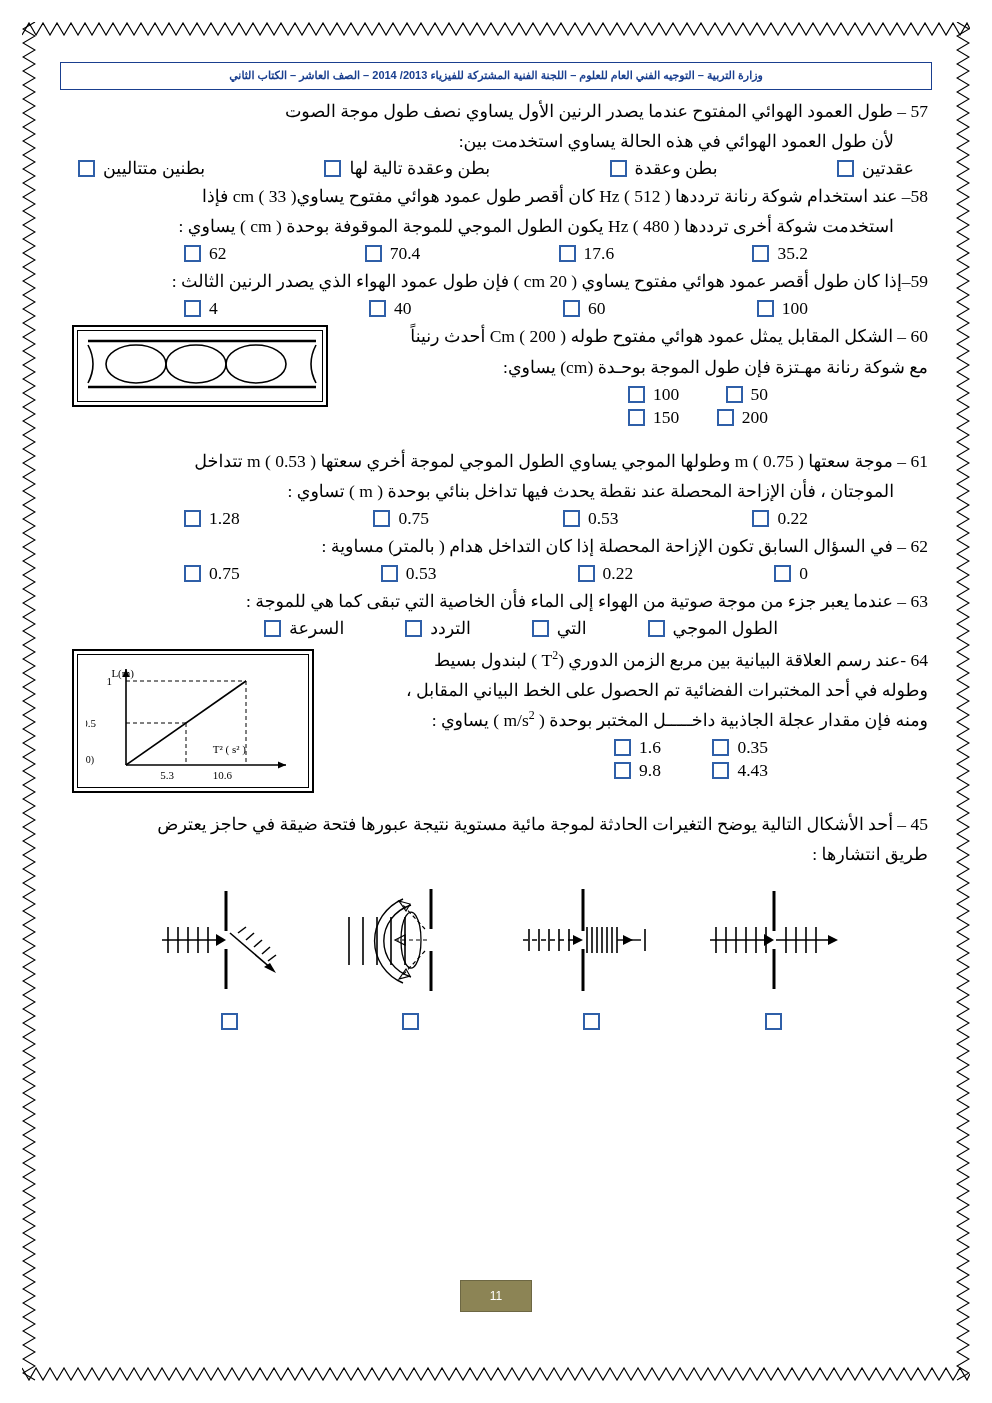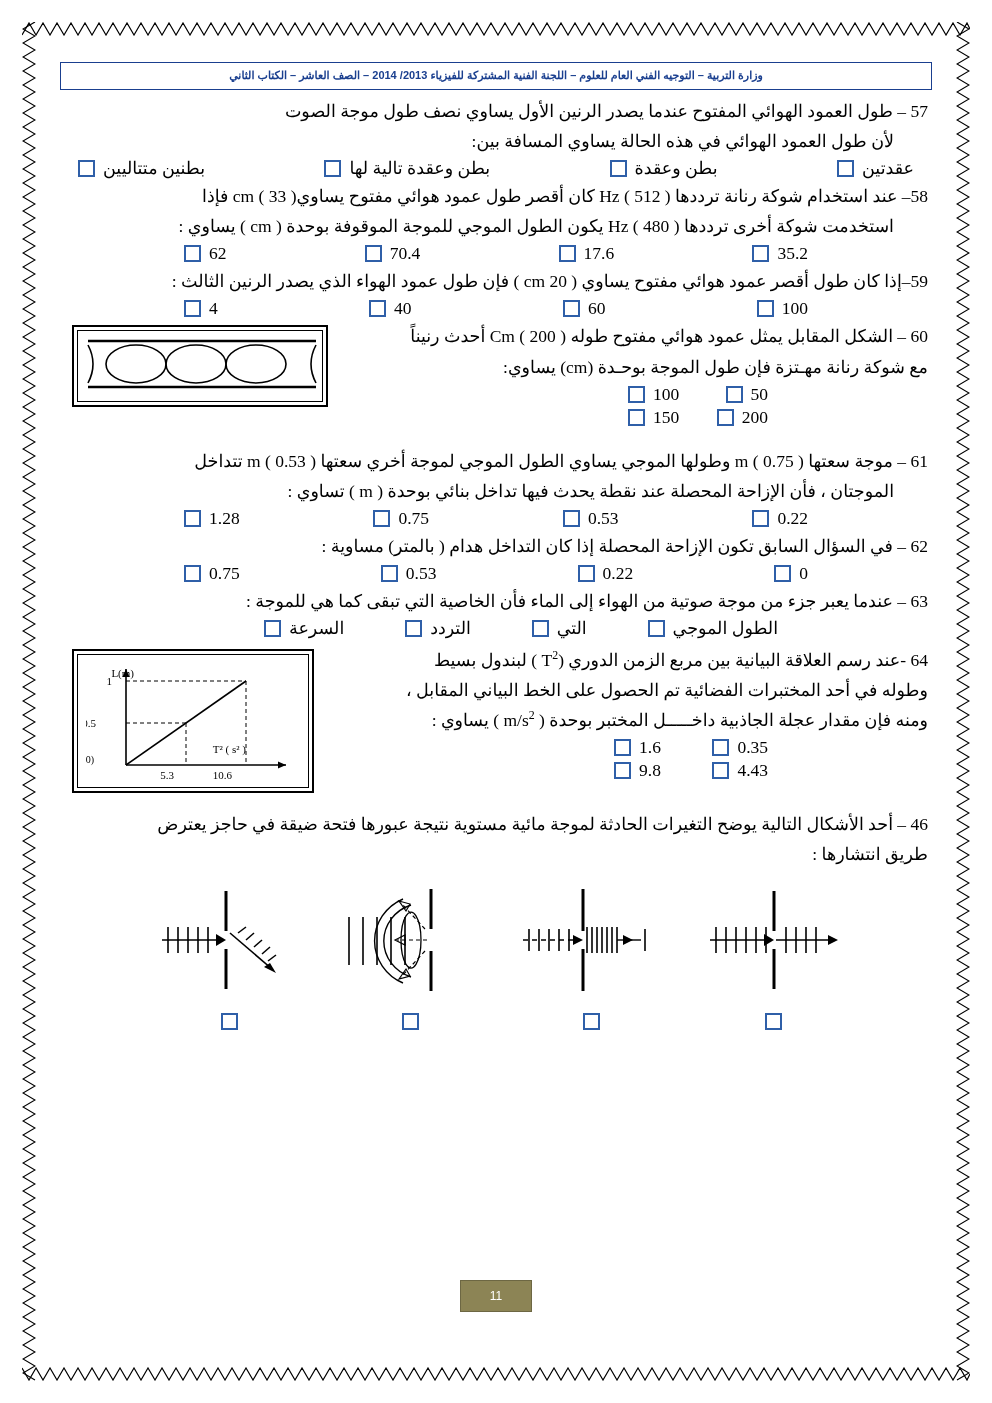--- a/index.html
+++ b/index.html
@@ -144,21 +144,21 @@
 <div class="content">
 
   <div class="header-box">
     <div class="header-text">وزارة التربية  –   التوجيه الفني العام للعلوم  –   اللجنة الفنية المشتركة للفيزياء   2013/ 2014  –  الصف العاشر  –  الكتاب الثاني</div>
   </div>
 
   <div class="qblock">
 
     <div>
       <div class="line">57 – طول العمود الهوائي المفتوح عندما يصدر الرنين الأول يساوي نصف طول موجة الصوت</div>
-      <div class="line indent1">لأن طول العمود الهوائي في هذه الحالة يساوي المسافة بين:</div>
+      <div class="line indent1">لأن طول العمود الهوائي في هذه الحالة يساوي استخدمت بين:</div>
       <div class="choices">
         <span class="choice">
             <span class="box"></span>
             <span class="lbl">بطنين متتاليين</span>
           </span>
         <span class="choice">
             <span class="box"></span>
             <span class="lbl">بطن وعقدة تالية لها</span>
           </span>
         <span class="choice">
@@ -374,21 +374,21 @@
           </span>
         <span class="choice">
             <span class="box"></span>
             <span class="lbl">4.43</span>
           </span>
       </div>
       <div class="clear"></div>
     </div>
 
     <div style="margin-top:12px;">
-      <div class="line">46 – أحد الأشكال التالية يوضح التغيرات الحادثة لموجة مائية مستوية نتيجة  عبورها فتحة ضيقة في حاجز يعترض</div>
+      <div class="line">45 – أحد الأشكال التالية يوضح التغيرات الحادثة لموجة مائية مستوية نتيجة  عبورها فتحة ضيقة في حاجز يعترض</div>
       <div class="line">طريق انتشارها :</div>
 
       <div class="wave-row">
 
         <div class="wave-cell">
           <svg width="150" height="110" viewBox="0 0 150 110">
             <line x1="76" y1="6" x2="76" y2="46" stroke="#000" stroke-width="3"></line>
             <line x1="76" y1="64" x2="76" y2="104" stroke="#000" stroke-width="3"></line>
             <line x1="12" y1="55" x2="74" y2="55" stroke="#000" stroke-width="1.4"></line>
             <g stroke="#000" stroke-width="1.6">

